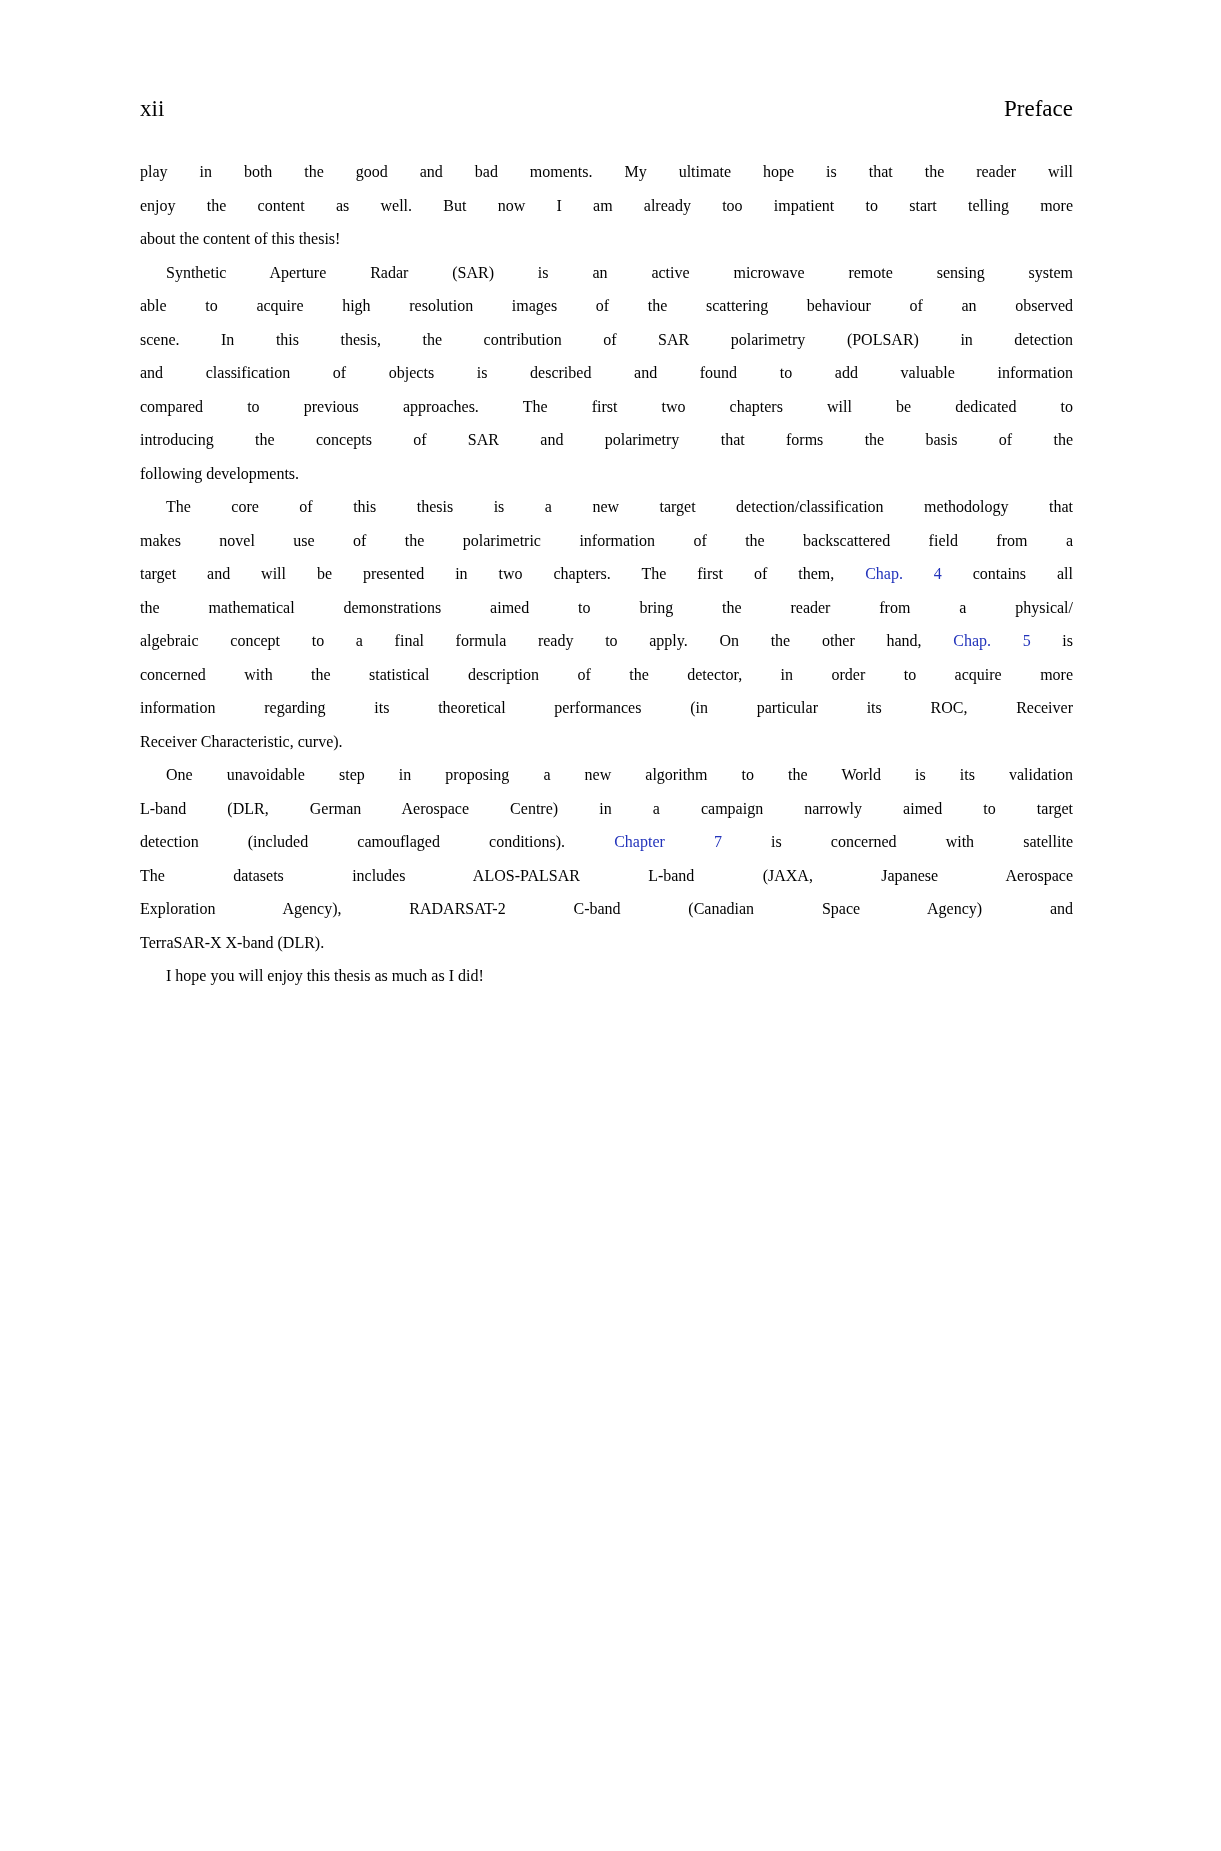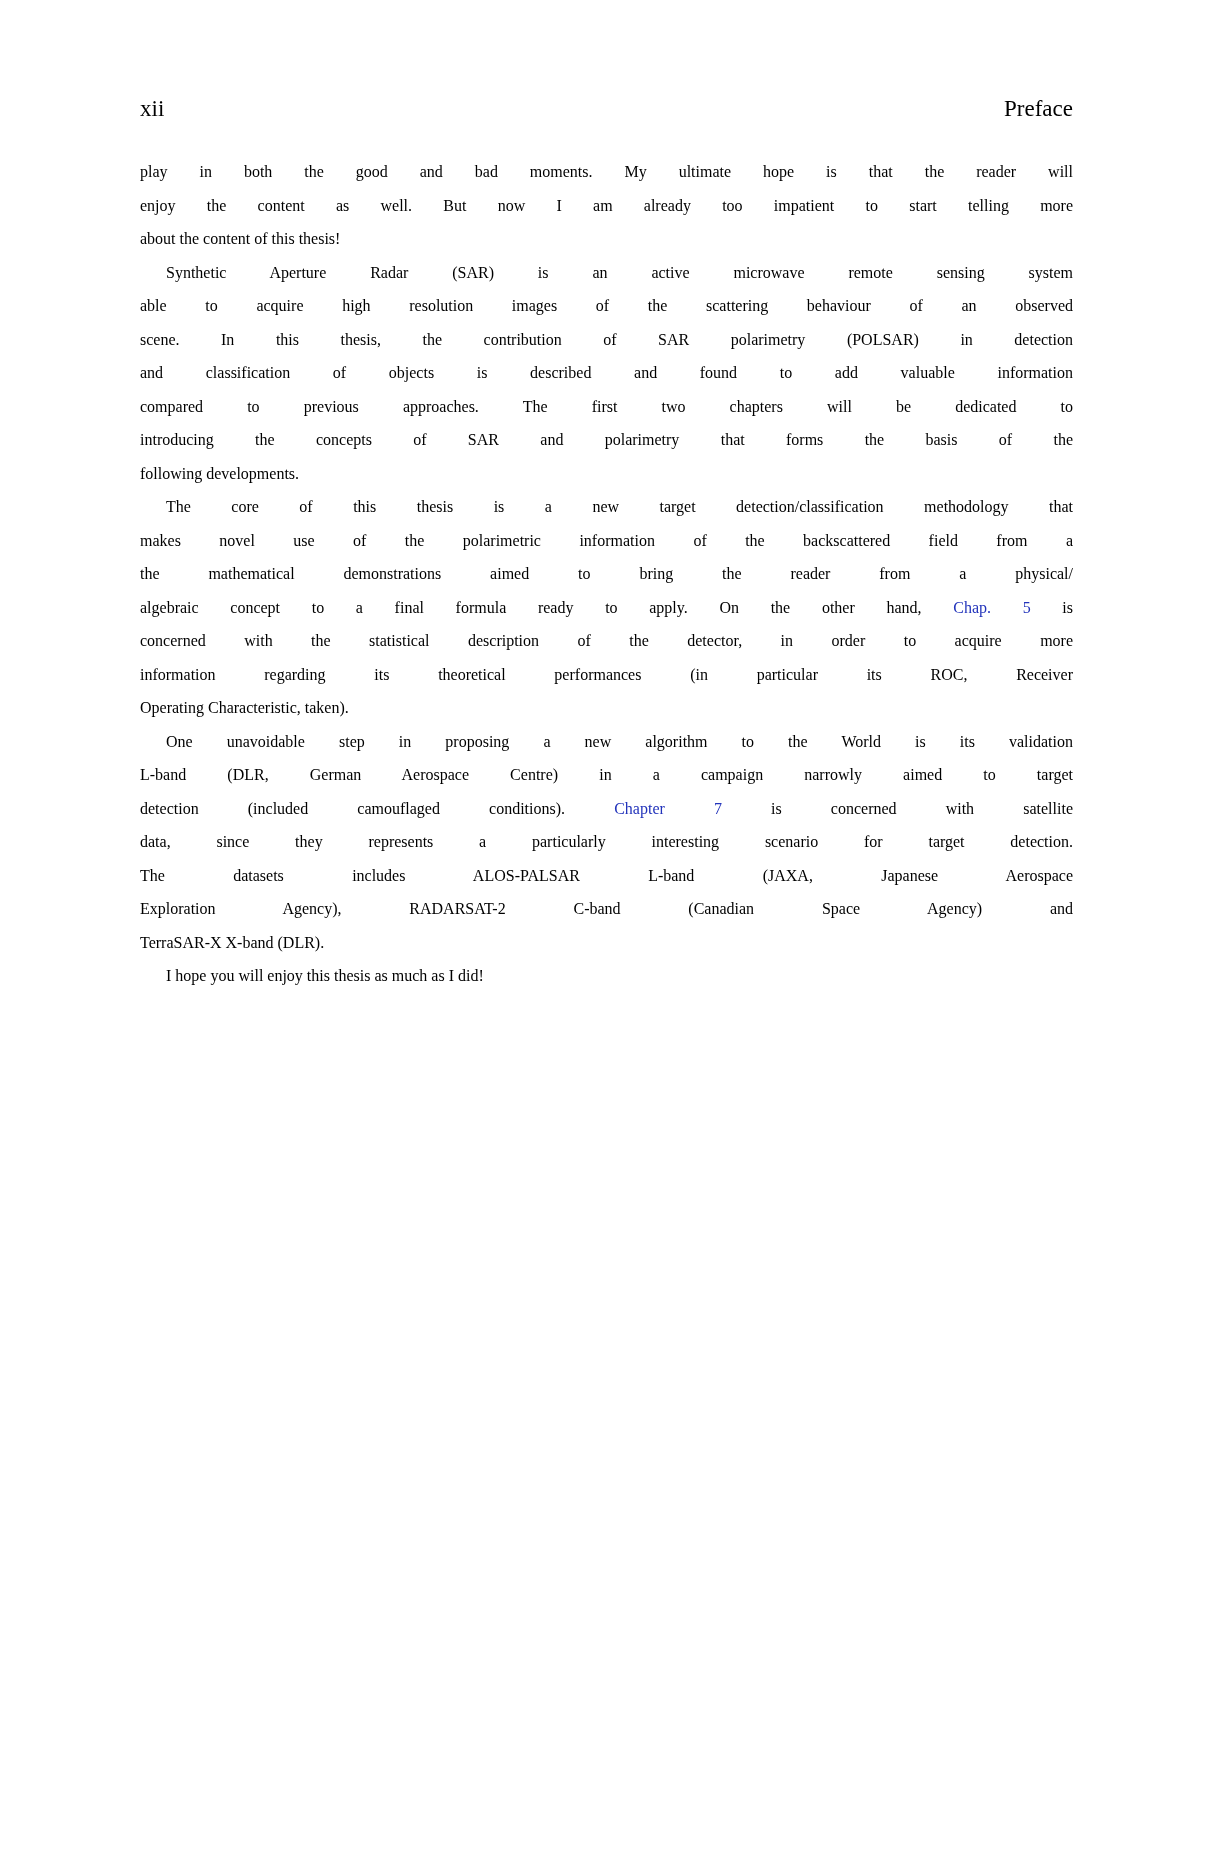--- a/index.html
+++ b/index.html
@@ -63,31 +63,31 @@
           <div class="line"><span>able to acquire high resolution images of the scattering behaviour of an observed</span></div>
           <div class="line"><span>scene. In this thesis, the contribution of SAR polarimetry (POLSAR) in detection</span></div>
           <div class="line"><span>and classification of objects is described and found to add valuable information</span></div>
           <div class="line"><span>compared to previous approaches. The first two chapters will be dedicated to</span></div>
           <div class="line"><span>introducing the concepts of SAR and polarimetry that forms the basis of the</span></div>
           <div class="line last"><span>following developments.</span></div>
         </div>
         <div class="para">
           <div class="line indent"><span>The core of this thesis is a new target detection/classification methodology that</span></div>
           <div class="line"><span>makes novel use of the polarimetric information of the backscattered field from a</span></div>
+          <div class="line"><span>target and will be presented in two chapters. The first of them, </span><span class="chlink">Chap. 4</span><span> contains all</span></div>
           <div class="line"><span>the mathematical demonstrations aimed to bring the reader from a physical/</span></div>
           <div class="line"><span>algebraic concept to a final formula ready to apply. On the other hand, </span><span class="chlink">Chap. 5</span><span> is</span></div>
           <div class="line"><span>concerned with the statistical description of the detector, in order to acquire more</span></div>
           <div class="line"><span>information regarding its theoretical performances (in particular its ROC, Receiver</span></div>
-          <div class="line last"><span>Operating Characteristic, taken).</span></div>
+          <div class="line last"><span>Receiver Characteristic, curve).</span></div>
         </div>
         <div class="para">
           <div class="line indent"><span>One unavoidable step in proposing a new algorithm to the World is its validation</span></div>
           <div class="line"><span>L-band (DLR, German Aerospace Centre) in a campaign narrowly aimed to target</span></div>
           <div class="line"><span>detection (included camouflaged conditions). </span><span class="chlink">Chapter 7</span><span> is concerned with satellite</span></div>
-          <div class="line"><span>data, since they represents a particularly interesting scenario for target detection.</span></div>
           <div class="line"><span>The datasets includes ALOS-PALSAR L-band (JAXA, Japanese Aerospace</span></div>
           <div class="line"><span>Exploration Agency), RADARSAT-2 C-band (Canadian Space Agency) and</span></div>
           <div class="line last"><span>TerraSAR-X X-band (DLR).</span></div>
         </div>
         <div class="para">
           <div class="line last indent"><span>I hope you will enjoy this thesis as much as I did!</span></div>
         </div>
       </div>
   </div>
 </div>

